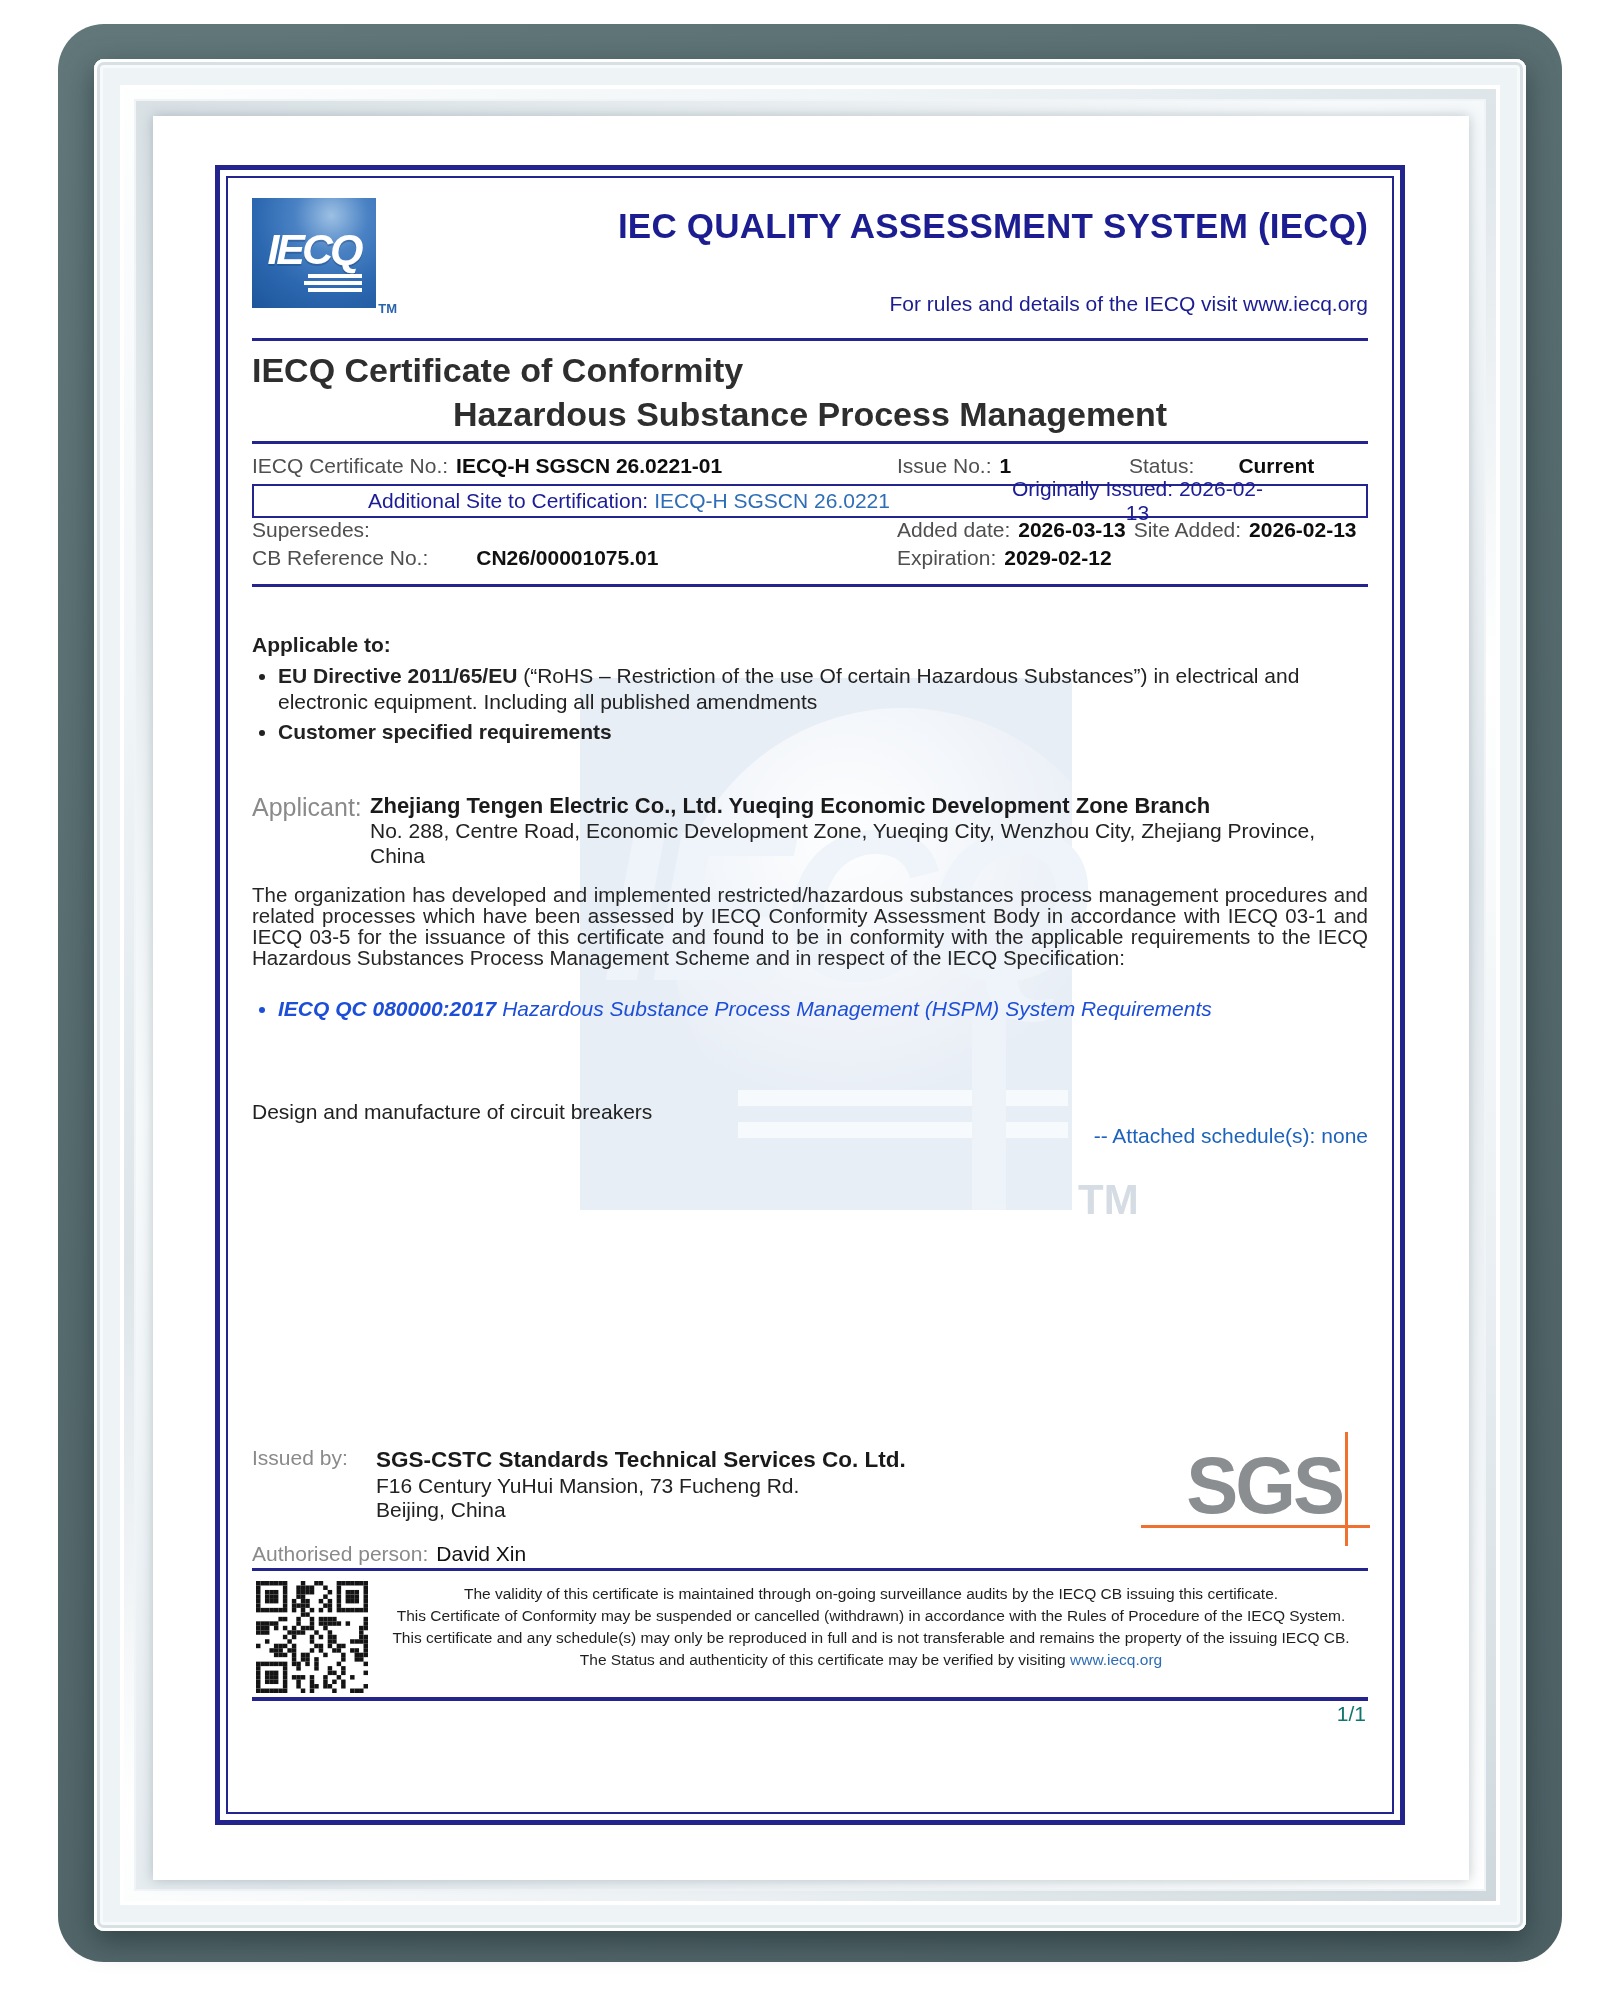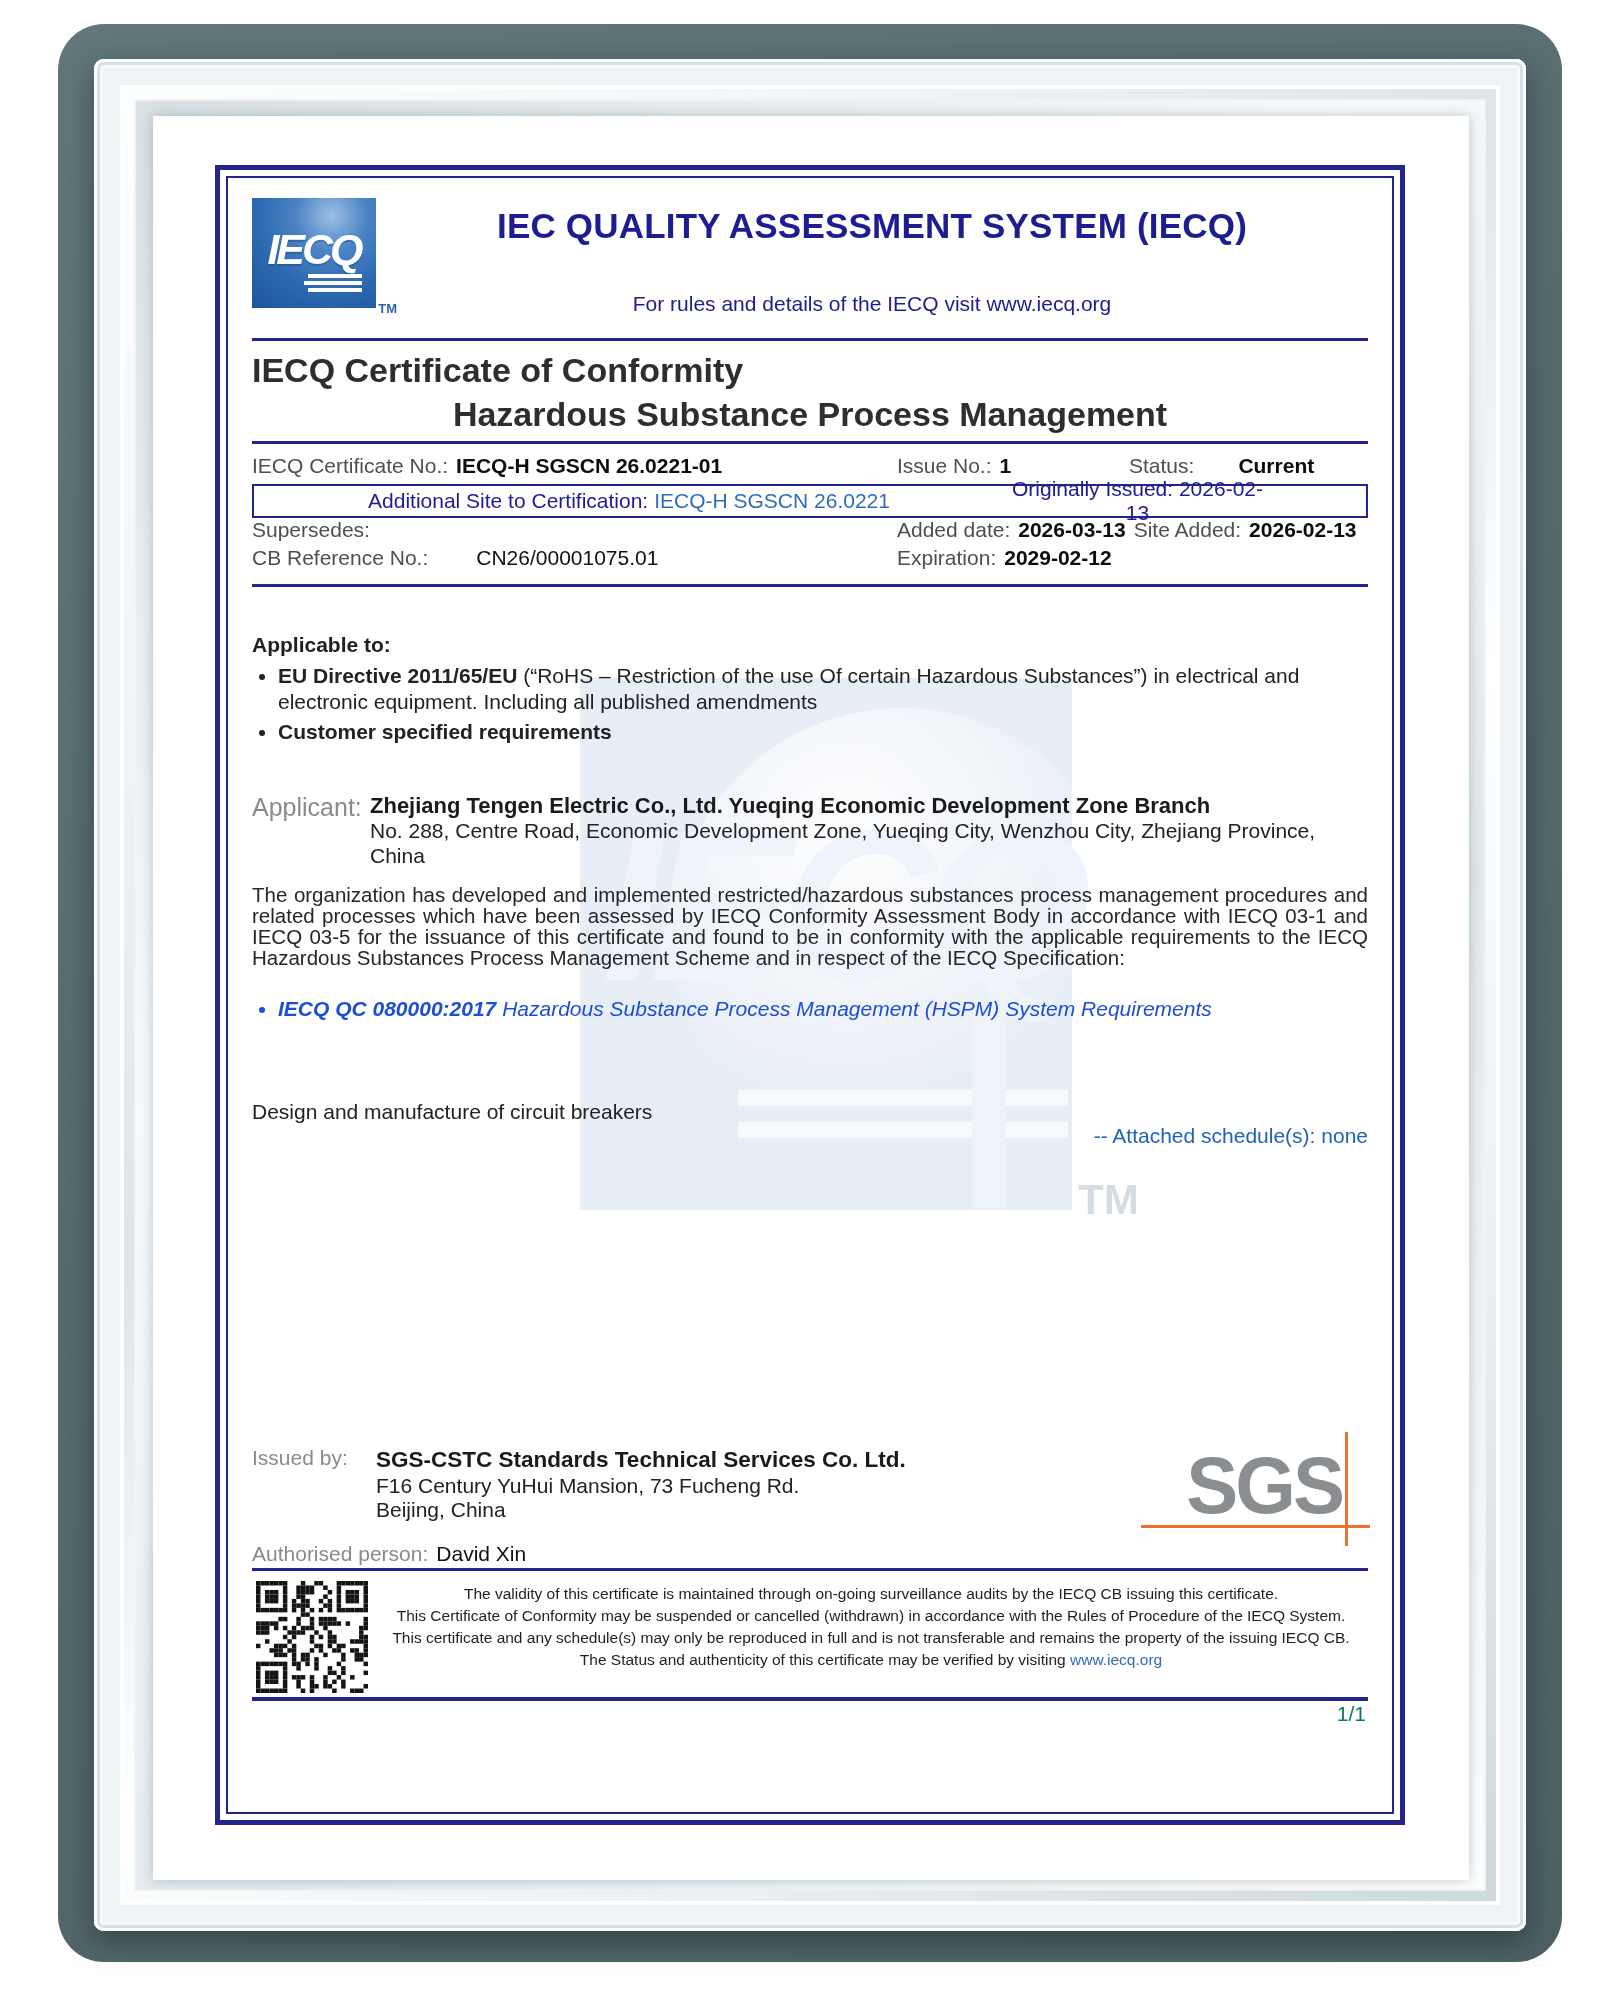--- a/index.html
+++ b/index.html
@@ -51,21 +51,21 @@
   .iecq-logo{position:relative;width:124px;height:110px;flex:none;
     background:radial-gradient(circle at 64% 16%,#9dc0e4 0%,#4a82c4 30%,#2c68b0 62%,#1d559b 100%);}
   .logo-word{position:absolute;left:8px;top:30px;width:108px;text-align:center;font-size:43px;font-weight:bold;
     font-style:italic;color:#fff;letter-spacing:-3px;line-height:1;
     text-shadow:0 2px 0 rgba(20,60,110,.35);}
   .logo-stripe{position:absolute;background:#fff;height:4px;}
   .logo-st1{left:56px;bottom:30px;width:54px;}
   .logo-st2{left:52px;bottom:23px;width:58px;}
   .logo-st3{left:56px;bottom:16px;width:54px;}
   .logo-tm{position:absolute;right:-21px;bottom:-8px;font-size:13px;font-weight:bold;color:#2a64ad;}
-  .header-text{flex:1;text-align:center;}
+  .header-text{flex:1;text-align:right;}
   .header-title{margin-top:8px;font-size:35px;font-weight:bold;color:#1c1d90;letter-spacing:.2px;}
   .header-sub{margin-top:46px;font-size:21px;color:#1c1d90;}
 
   .rule{height:3px;background:#24248f;}
   .rule-header{margin-top:22px;}
   .rule-title{margin-top:8px;}
   .rule-info{margin-top:10px;}
   .rule-auth{margin-top:2px;}
   .rule-foot{margin-top:4px;height:4px;}
 
@@ -74,21 +74,21 @@
 
   
   .info{margin-top:10px;font-size:21px;color:#222;}
   .irow{display:flex;align-items:baseline;height:28px;}
   .segA{width:645px;flex:none;}
   .segB{width:232px;flex:none;}
   .segC{flex:1;}
   .lbl{color:#4f4f4f;}
   .lbl-light{color:#8a8a8a;}
   .val{font-weight:bold;color:#0d0d0d;margin-left:8px;}
-  .val-plain{color:#111;margin-left:48px;}
+  .val-plain{color:#111;margin-left:48px;font-weight:bold;}
   .status-val{font-weight:bold;color:#0d0d0d;margin-left:44px;}
   .gap8{margin-left:8px;}
   .sitebox{margin-top:2px;height:30px;border:2px solid #24248f;display:flex;align-items:center;}
   .box-left{width:750px;flex:none;text-align:center;color:#1b1c96;}
   .box-left .site-val{color:#2f6db6;margin-left:6px;}
   .box-right{flex:1;text-align:center;padding-right:95px;color:#1b1c96;}
 
   
   .applicable{margin-top:46px;}
   .h-bold{font-size:21px;font-weight:bold;color:#1f1f1f;}

